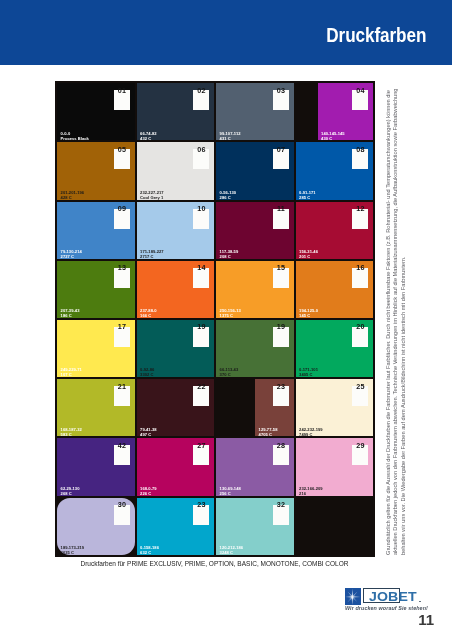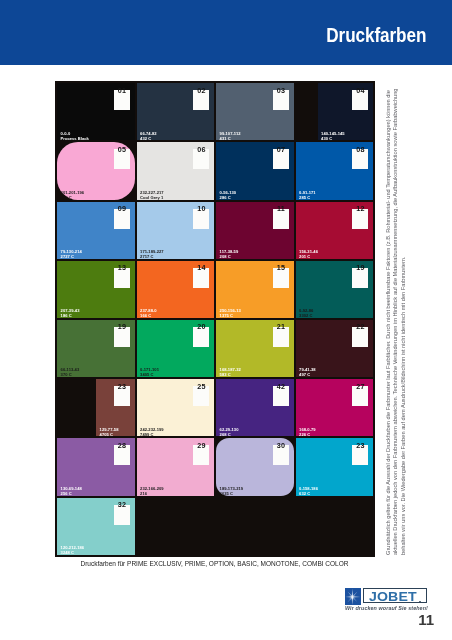--- a/index.html
+++ b/index.html
@@ -15,21 +15,21 @@
     font-size:7.2px; font-weight:bold; color:#141414; display:flex; align-items:center; justify-content:center; letter-spacing:0.1px; padding-bottom:20px; }
   .codes { position:absolute; left:3.6px; bottom:-0.4px; font-size:4.1px; line-height:5.1px; font-weight:bold; letter-spacing:0.02px; }
   #footer-note { position:absolute; left:55px; top:560px; width:319px; text-align:center; font-size:6.5px; color:#222; }
   #sidenote { position:absolute; left:385px; top:80px; width:22px; height:475px; }
   #sidenote > div { transform-origin: 0 0; transform: rotate(-90deg) translate(-475px,0); width:475px; height:22px;
     font-size:5.68px; line-height:7.3px; color:#5d5d62; text-align:left; }
   .sn-line { white-space:nowrap; }
   #page-num { position:absolute; right:18px; bottom:12px; font-size:15px; font-weight:bold; color:#3a3a3a; }
   #logo { position:absolute; left:344px; top:587px; width:82px; height:27px; }
   #logo .star-box { position:absolute; left:1.1px; top:1px; width:16px; height:17.2px; }
-  #logo .word-box { position:absolute; left:19.4px; top:1.3px; width:64px; height:15px; border:1px solid #2c4156; background:#fff; }
+  #logo .word-box { position:absolute; left:19.4px; top:1.3px; width:37px; height:15px; border:1px solid #2c4156; background:#fff; }
   #logo .brand { position:absolute; left:4.3px; top:1.6px; font-size:12.4px; font-weight:bold; letter-spacing:0.1px; color:#2f6fa8; line-height:12.4px; transform:scaleX(1.14); transform-origin:0 0; }
   #logo .reg-mark { position:absolute; left:55px; top:11.4px; width:1.3px; height:1.3px; background:#4d5d6d; border-radius:50%; }
   #logo .tagline { position:absolute; left:1px; top:17.8px; font-size:5.4px; font-style:italic; font-weight:bold; color:#4d5560; white-space:nowrap; letter-spacing:0.08px; }
 </style>
 </head>
 <body>
 
 <div id="header">
   <div id="page-title">Druckfarben</div>
 </div>
@@ -40,25 +40,25 @@
       <div class="codes" style="color:#ffffff">0-0-0<br>Process Black</div>
     </div>
     <div class="cell" style="background: rgb(36, 50, 66);">
       <div class="badge">02</div>
       <div class="codes" style="color:#ffffff">66-74-82<br>432 C</div>
     </div>
     <div class="cell" style="background: rgb(82, 96, 112);">
       <div class="badge">03</div>
       <div class="codes" style="color:#ffffff">99-107-112<br>431 C</div>
     </div>
-    <div class="cell" style="background: #0f172a; margin-left: 22px;">
+    <div class="cell" style="background: #a21caf; margin-left: 22px;">
       <div class="badge">04</div>
       <div class="codes" style="color:#ffffff">140-145-145<br>430 C</div>
     </div>
-    <div class="cell" style="background: #f9a8d4; border-radius: 21px;">
+    <div class="cell" style="background: #a16207;">
       <div class="badge">05</div>
       <div class="codes" style="color:#1a1a1a">201-201-196<br>428 C</div>
     </div>
     <div class="cell" style="background: rgb(229, 228, 226);">
       <div class="badge">06</div>
       <div class="codes" style="color:#1a1a1a">232-227-217<br>Cool Grey 1</div>
     </div>
     <div class="cell" style="background: rgb(0, 48, 92);">
       <div class="badge">07</div>
       <div class="codes" style="color:#ffffff">0-56-130<br>286 C</div>
@@ -87,20 +87,28 @@
       <div class="badge">13</div>
       <div class="codes" style="color:#ffffff">207-39-43<br>186 C</div>
     </div>
     <div class="cell" style="background: rgb(243, 102, 32);">
       <div class="badge">14</div>
       <div class="codes" style="color:#ffffff">237-88-0<br>166 C</div>
     </div>
     <div class="cell" style="background: rgb(247, 157, 39);">
       <div class="badge">15</div>
       <div class="codes" style="color:#ffffff">250-156-13<br>1375 C</div>
+    </div>
+    <div class="cell" style="background: rgb(225, 124, 27);">
+      <div class="badge">16</div>
+      <div class="codes" style="color:#ffffff">194-125-0<br>145 C</div>
+    </div>
+    <div class="cell" style="background: rgb(255, 233, 79);">
+      <div class="badge">17</div>
+      <div class="codes" style="color:#ffffff">249-229-71<br>107 C</div>
     </div>
     <div class="cell" style="background: rgb(3, 92, 88);">
       <div class="badge">19</div>
       <div class="codes" style="color:#1a1a1a">0-92-86<br>3302 C</div>
     </div>
     <div class="cell" style="background: rgb(71, 113, 54);">
       <div class="badge">19</div>
       <div class="codes" style="color:#1a1a1a">66-113-43<br>370 C</div>
     </div>
     <div class="cell" style="background: rgb(2, 169, 94);">

